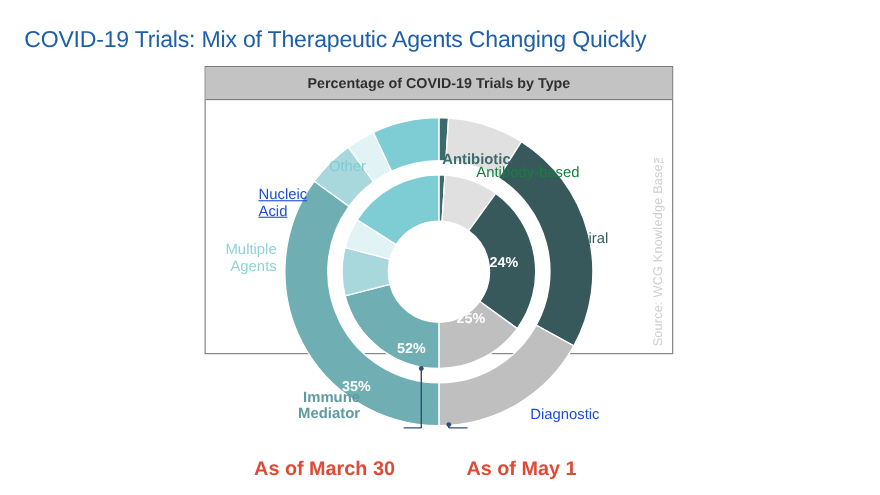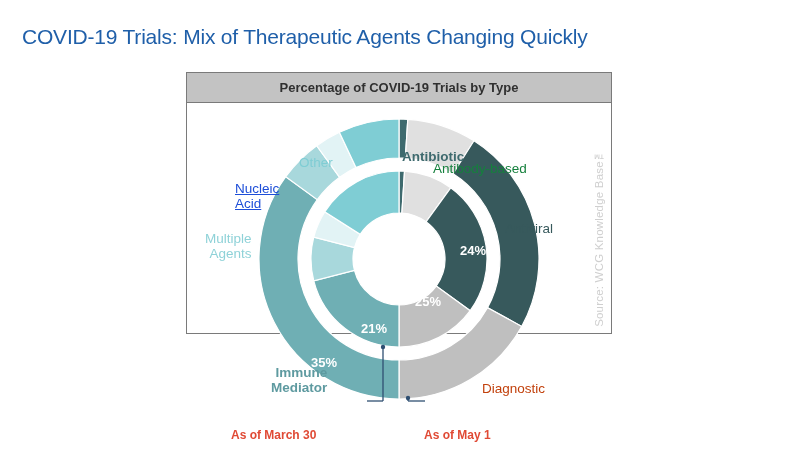--- a/index.html
+++ b/index.html
@@ -7,42 +7,42 @@
     width:800px;height:450px;background:#ffffff;
     font-family:"Liberation Sans",sans-serif;
     overflow:hidden;position:relative;
   }
   #page-title{
     position:absolute;left:22px;top:25px;
     font-size:21px;font-weight:normal;color:#1F5FA9;
     letter-spacing:-0.2px;white-space:nowrap;
   }
   #chart-panel{
-    position:absolute;left:186px;top:72px;width:426px;height:262px;
+    position:absolute;left:186px;top:60px;width:426px;height:262px;
     border:1px solid #7a7a7a;background:#ffffff;box-sizing:border-box;
   }
   #chart-header{
     height:30px;background:#c3c3c3;border-bottom:1px solid #7a7a7a;
     display:flex;align-items:center;justify-content:center;box-sizing:border-box;
   }
   #chart-header-title{
     font-size:13px;font-weight:bold;color:#303030;
   }
   #plot-area{position:relative;width:100%;height:336px;}
   #donut-wrap{position:absolute;left:50%;top:6px;transform:translateX(-50%);}
   .seg-label{
     position:absolute;font-size:13.5px;line-height:15px;
     white-space:pre-line;pointer-events:none;
   }
   .pct-label{
     position:absolute;font-size:13px;font-weight:bold;color:#ffffff;
     pointer-events:none;white-space:nowrap;
   }
   .legend-lbl{
-    position:absolute;font-size:12px;font-weight:bold;color:#E04A35;
+    position:absolute;font-size:18px;font-weight:bold;color:#E04A35;
     white-space:nowrap;
   }
   #source-note{
     position:absolute;right:6px;top:76px;
     font-size:11.5px;color:#cfcfcf;
     writing-mode:vertical-rl;transform:rotate(180deg);
     white-space:nowrap;letter-spacing:0.2px;
   }
   svg{display:block;}
 </style>
@@ -88,33 +88,33 @@
             <circle cx="169" cy="289" r="2.2" fill="#2F4F72"></circle>
             <path d="M 169 289 L 169 292" stroke="#2F4F72" stroke-width="1.3" fill="none"></path>
             <path d="M 169 292 L 186 292" stroke="#2F4F72" stroke-width="1.3" fill="none"></path>
           </g>
       </svg>
     </div>
 
     <span class="seg-label" style="left: 176px; top: 46px; font-weight: bold; color: rgb(62, 106, 110); margin-left: 39px;">Antibiotic</span>
     <span class="seg-label" style="left: 246px; top: 58px; color: #15803d;">Antibody-based</span>
     <span class="seg-label" style="left: 318px; top: 118px; font-weight: normal; color: rgb(55, 89, 92);">Antiviral</span>
-    <span class="seg-label" style="left: 295px; top: 278px; color: #c2410c;">Diagnostic</span>
+    <span class="seg-label" style="left: 295px; top: 278px; color: #1d4ed8;">Diagnostic</span>
     <span class="seg-label" style="left: 48px; top: 262px; font-weight: bold; text-align: right; color: rgb(94, 154, 160); margin-left: 36px;">Immune
 Mediator</span>
     <span class="seg-label" style="left: 18px; top: 128px; text-align: right; color: rgb(143, 210, 216);">Multiple
 Agents</span>
     <span class="seg-label" style="left: 48px; top: 78px; text-align: left; color: #1d4ed8; text-decoration: underline;">Nucleic
 Acid</span>
     <span class="seg-label" style="left: 112px; top: 52px; color: rgb(127, 205, 212);">Other</span>
 
-    <span class="pct-label" style="left:258px;top:140px;margin-left:15px;">24%</span>
+    <span class="pct-label" style="left:258px;top:140px;">24%</span>
     <span class="pct-label" style="left:228px;top:172px;margin-top:19px;">25%</span>
     <span class="pct-label" style="left:124px;top:252px;">35%</span>
-    <span class="pct-label" style="left:174px;top:218px;">21%</span>
+    <span class="pct-label" style="left:174px;top:218px;">52%</span>
 
     <span class="legend-lbl" style="left: 44px; top: 325px; color: rgb(224, 74, 53);">As of March 30</span>
     <span class="legend-lbl" style="left: 237px; top: 325px; color: rgb(224, 74, 53); text-align: right;">As of May 1</span>
 
   </div>
 
   <div id="source-note" style="color: rgb(207, 207, 207);">Source: WCG Knowledge Base™</div>
 </div>
 
 </body></html>

